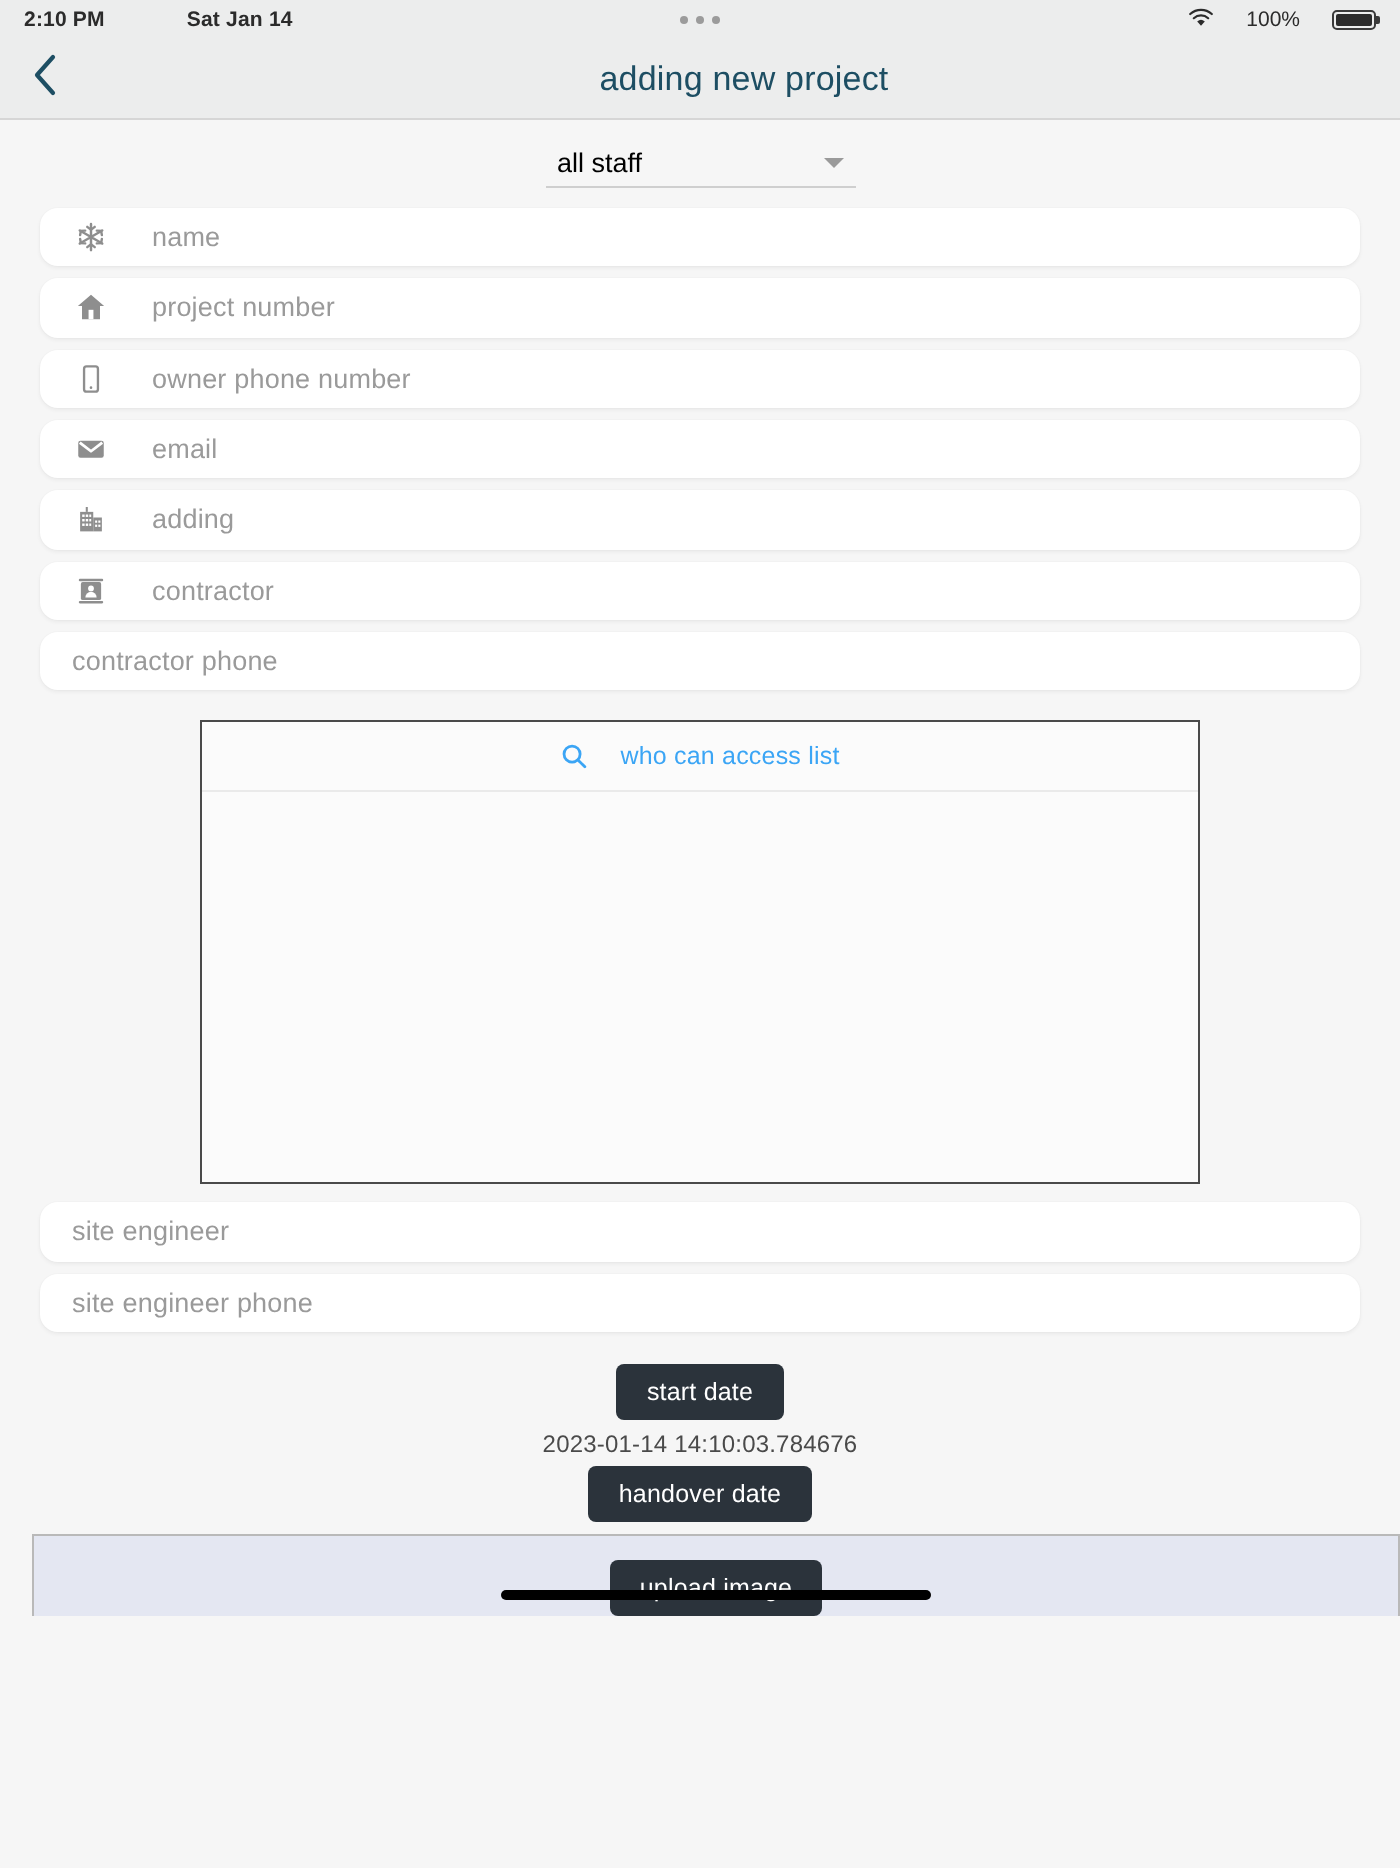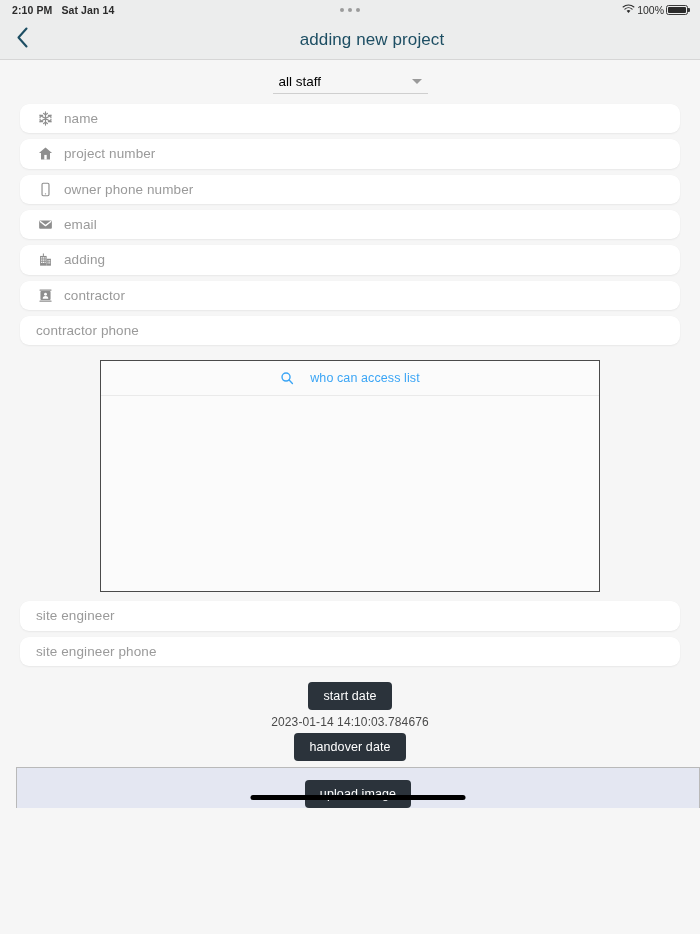--- a/index.html
+++ b/index.html
@@ -28,40 +28,40 @@
     background: #eceded;
     display: flex;
     align-items: center;
     padding: 0 12px;
     font-size: 10.5px;
     color: #2b2b2b;
     position: relative;
   }
   .sb-left { display: flex; align-items: center; gap: 9px; letter-spacing: 0.1px; }
   .sb-time { font-weight: 600; font-size: 10.5px; }
-  .sb-date { font-weight: 600; font-size: 10.5px; }
+  .sb-date { font-weight: 600; font-size: 10.5px; margin-left: 32px; }
   .sb-dots {
     position: absolute;
     left: 50%;
     top: 50%;
     transform: translate(-50%, -50%);
     display: flex;
     gap: 4px;
   }
   .sb-dots i {
     display: block;
     width: 4px; height: 4px;
     border-radius: 50%;
     background: #9b9b9b;
   }
   .sb-right {
     margin-left: auto;
     display: flex;
     align-items: center;
-    gap: 2px;
+    gap: 16px;
   }
   .sb-batt-pct { font-size: 10.5px; font-weight: 500; }
   .batt {
     width: 22px; height: 10px;
     border: 1.2px solid #3a3a3a;
     border-radius: 2.5px;
     position: relative;
     padding: 1px;
   }
   .batt::after {
@@ -152,20 +152,21 @@
   .field {
     margin: 0 20px 6px;
     height: 41px;
     background: #ffffff;
     border-radius: 9px;
     display: flex;
     align-items: center;
     padding: 0 14px;
     box-shadow: 0 1px 2px rgba(0,0,0,0.055), 0 0 0 0.5px rgba(0,0,0,0.012);
     cursor: text;
+    gap: 12px;
   }
   .field-icon {
     width: 22px;
     min-width: 22px;
     display: flex;
     align-items: center;
     justify-content: center;
     margin-right: 8px;
     color: #8e8e8e;
   }

